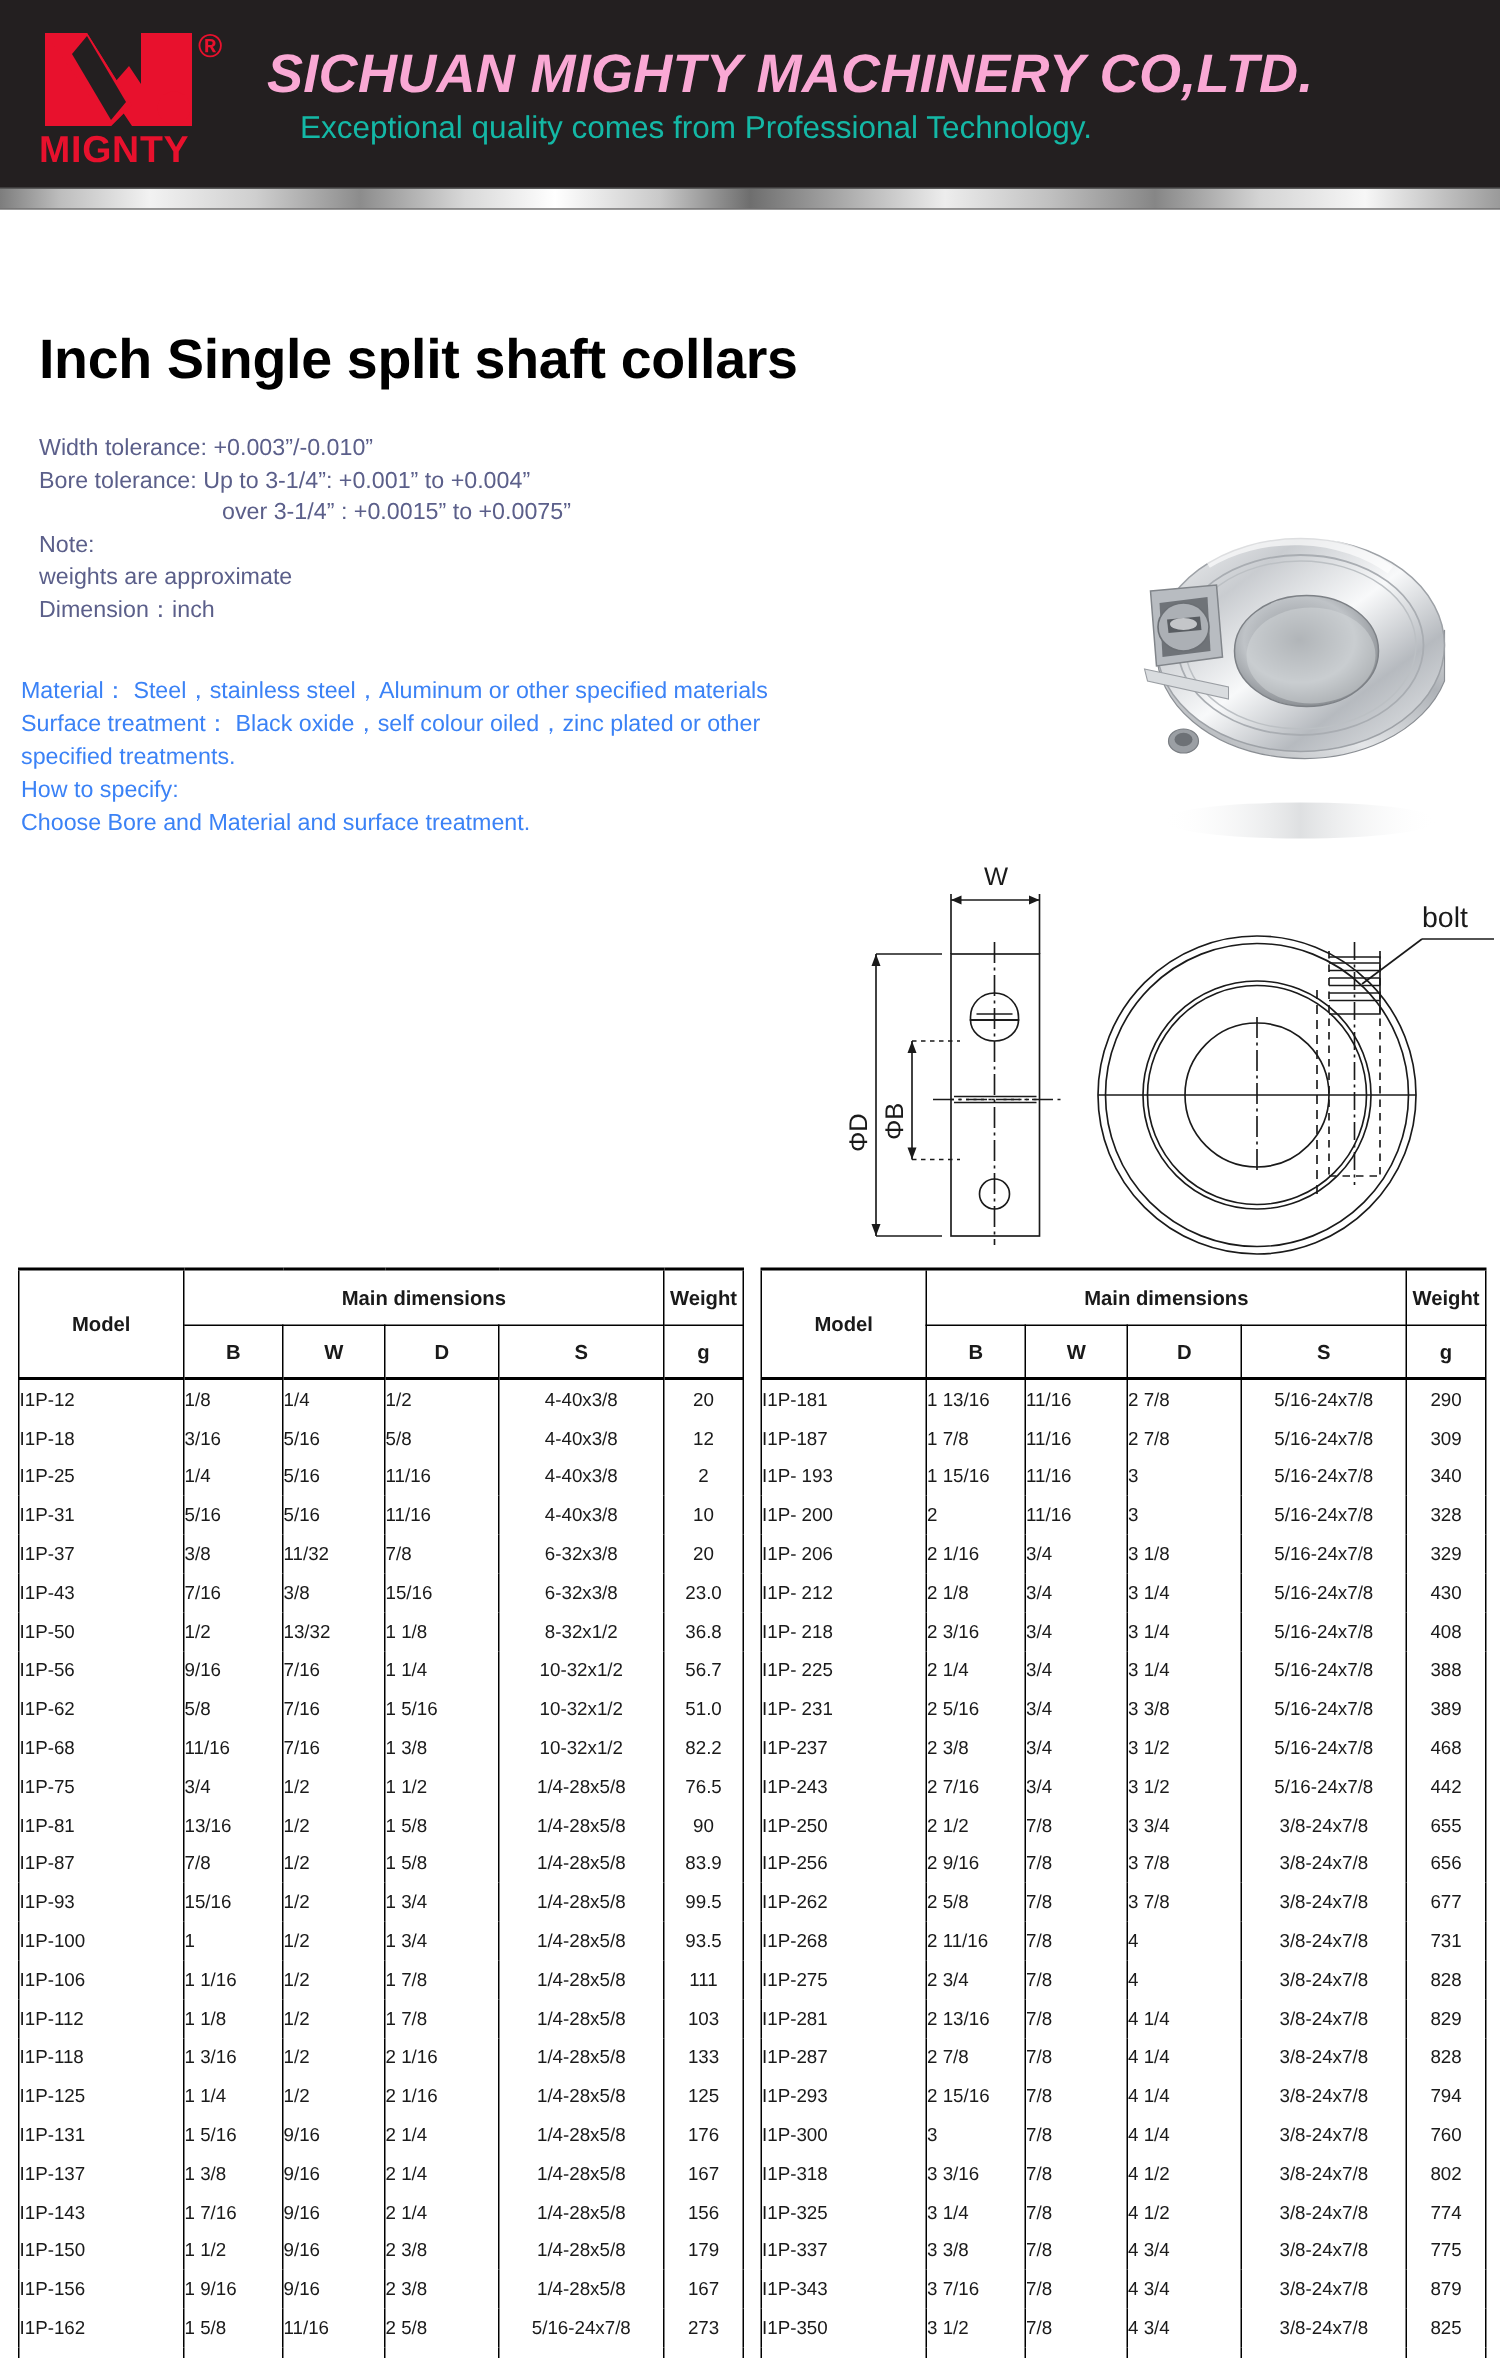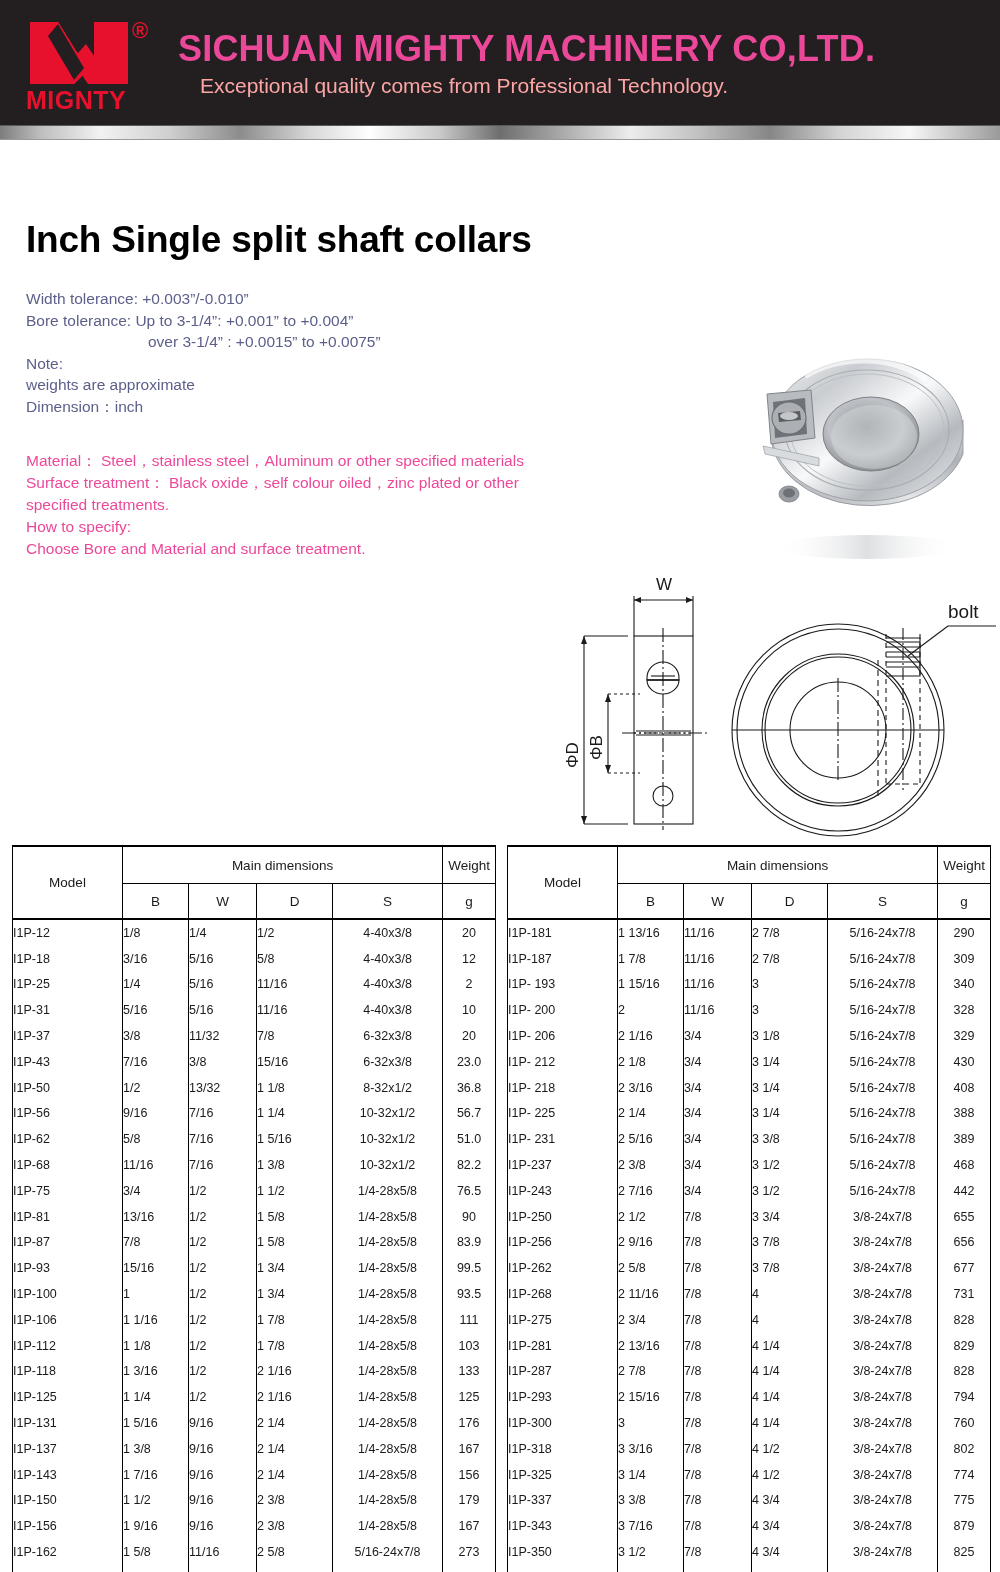--- a/index.html
+++ b/index.html
@@ -34,29 +34,30 @@
     position:absolute;left:122px;top:8px;
     color:#e8112d;font-size:22px;line-height:22px;font-weight:bold;
   }
   .logo-word{
     position:absolute;left:16px;top:74px;
     color:#e8112d;font-size:25px;font-weight:bold;letter-spacing:0.5px;
     font-family:"Liberation Sans", sans-serif;
   }
   .header-text{margin-left:18px;}
   .company-name{
-    color:#ec4899;
+    color:#f9a8d4;
     font-size:36px;
     font-weight:bold;
     letter-spacing:0.2px;
     line-height:44px;
     white-space:nowrap;
+    font-style:italic;
   }
   .company-slogan{
-    color:#fca5a5;
+    color:#14b8a6;
     font-size:21px;
     line-height:30px;
     margin-left:22px;
     white-space:nowrap;
   }
   .metal-strip{
     position:absolute;left:0;bottom:0;width:1000px;height:13px;
     background:linear-gradient(90deg,
       #7d7d7d 0%, #bdbdbd 4%, #f2f2f2 10%, #cfcfcf 17%,
       #8c8c8c 24%, #d8d8d8 31%, #ffffff 37%, #c9c9c9 44%,
@@ -75,22 +76,22 @@
     letter-spacing:-0.2px;white-space:nowrap;
   }
 
   .spec-block{
     position:absolute;left:26px;top:148px;width:510px;
     color:#5b5f8a;font-size:15.5px;line-height:21.5px;
   }
   .spec-block .indent{padding-left:122px;}
 
   .spec-block2{
-    position:absolute;left:26px;top:310px;width:500px;
-    color:#ec4899;font-size:15.5px;line-height:22px;
+    position:absolute;left:14px;top:310px;width:500px;
+    color:#3b82f6;font-size:15.5px;line-height:22px;
   }
 
   
   .photo{
     position:absolute;left:745px;top:202px;width:245px;height:230px;
   }
 
   
   .drawing{
     position:absolute;left:548px;top:428px;width:452px;height:272px;
@@ -113,21 +114,21 @@
   }
   table.spec th, table.spec td{
     border-left:1px solid #000;
     border-right:1px solid #000;
     padding:0;
     height:25.8px;
     font-weight:normal;
     vertical-align:middle;
   }
   table.spec thead th{
-    font-weight:normal;
+    font-weight:bold;
     font-size:13.5px;
   }
   table.spec thead tr.r1 th{height:36px;}
   table.spec thead tr.r2 th{height:34px;}
   .th-model{border-bottom:2.5px solid #000 !important;}
   .th-weight{border-bottom:1px solid #000 !important;}
   .th-md{border-bottom:1px solid #000 !important;}
   table.spec thead tr.r2 th{border-bottom:2.5px solid #000;}
   table.spec tr.top-edge th{border-top:2.5px solid #000;}
   table.spec tbody tr:last-child td{border-bottom:2.5px solid #000;}

